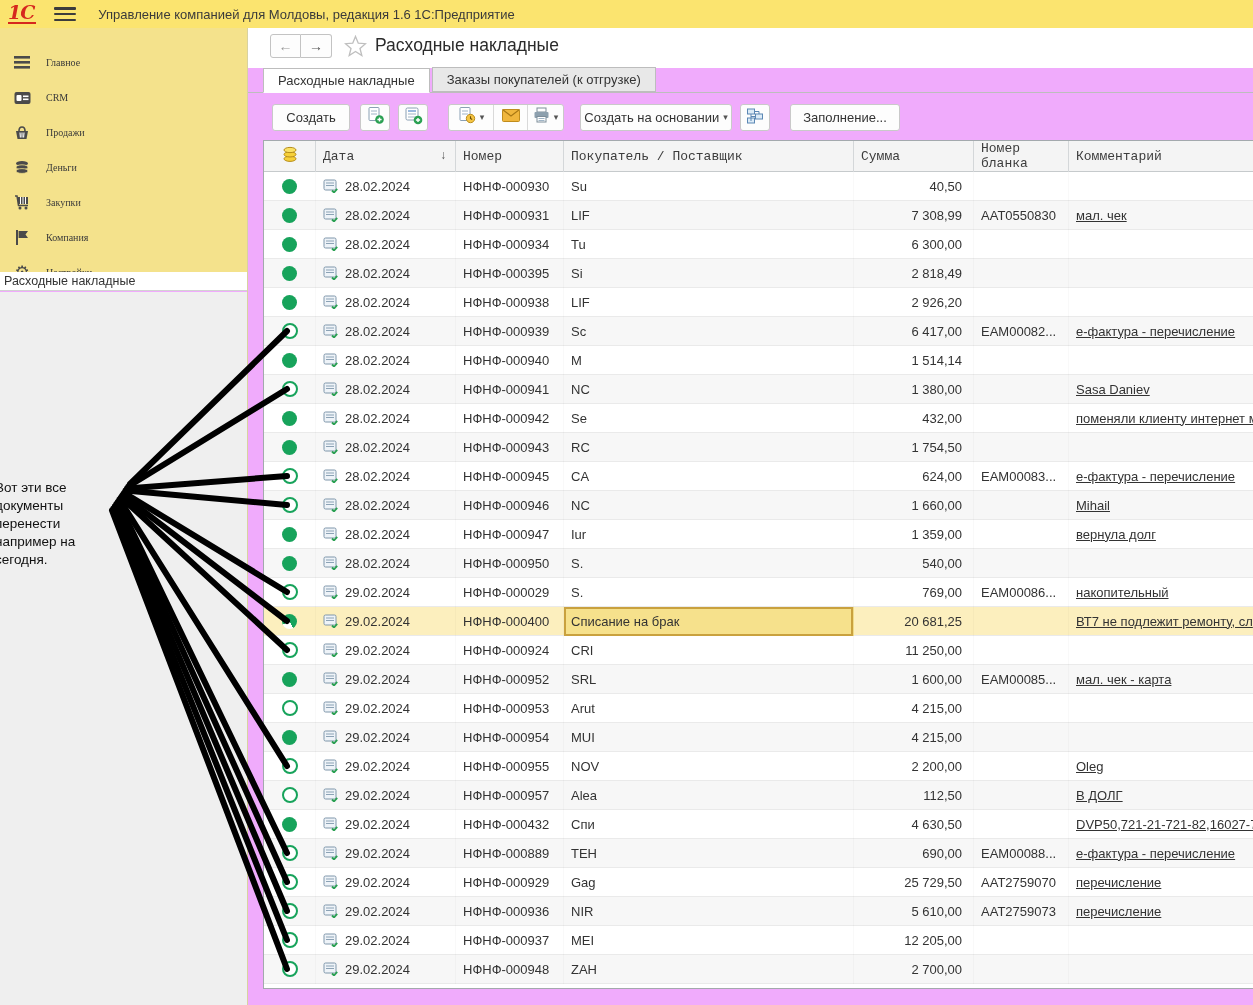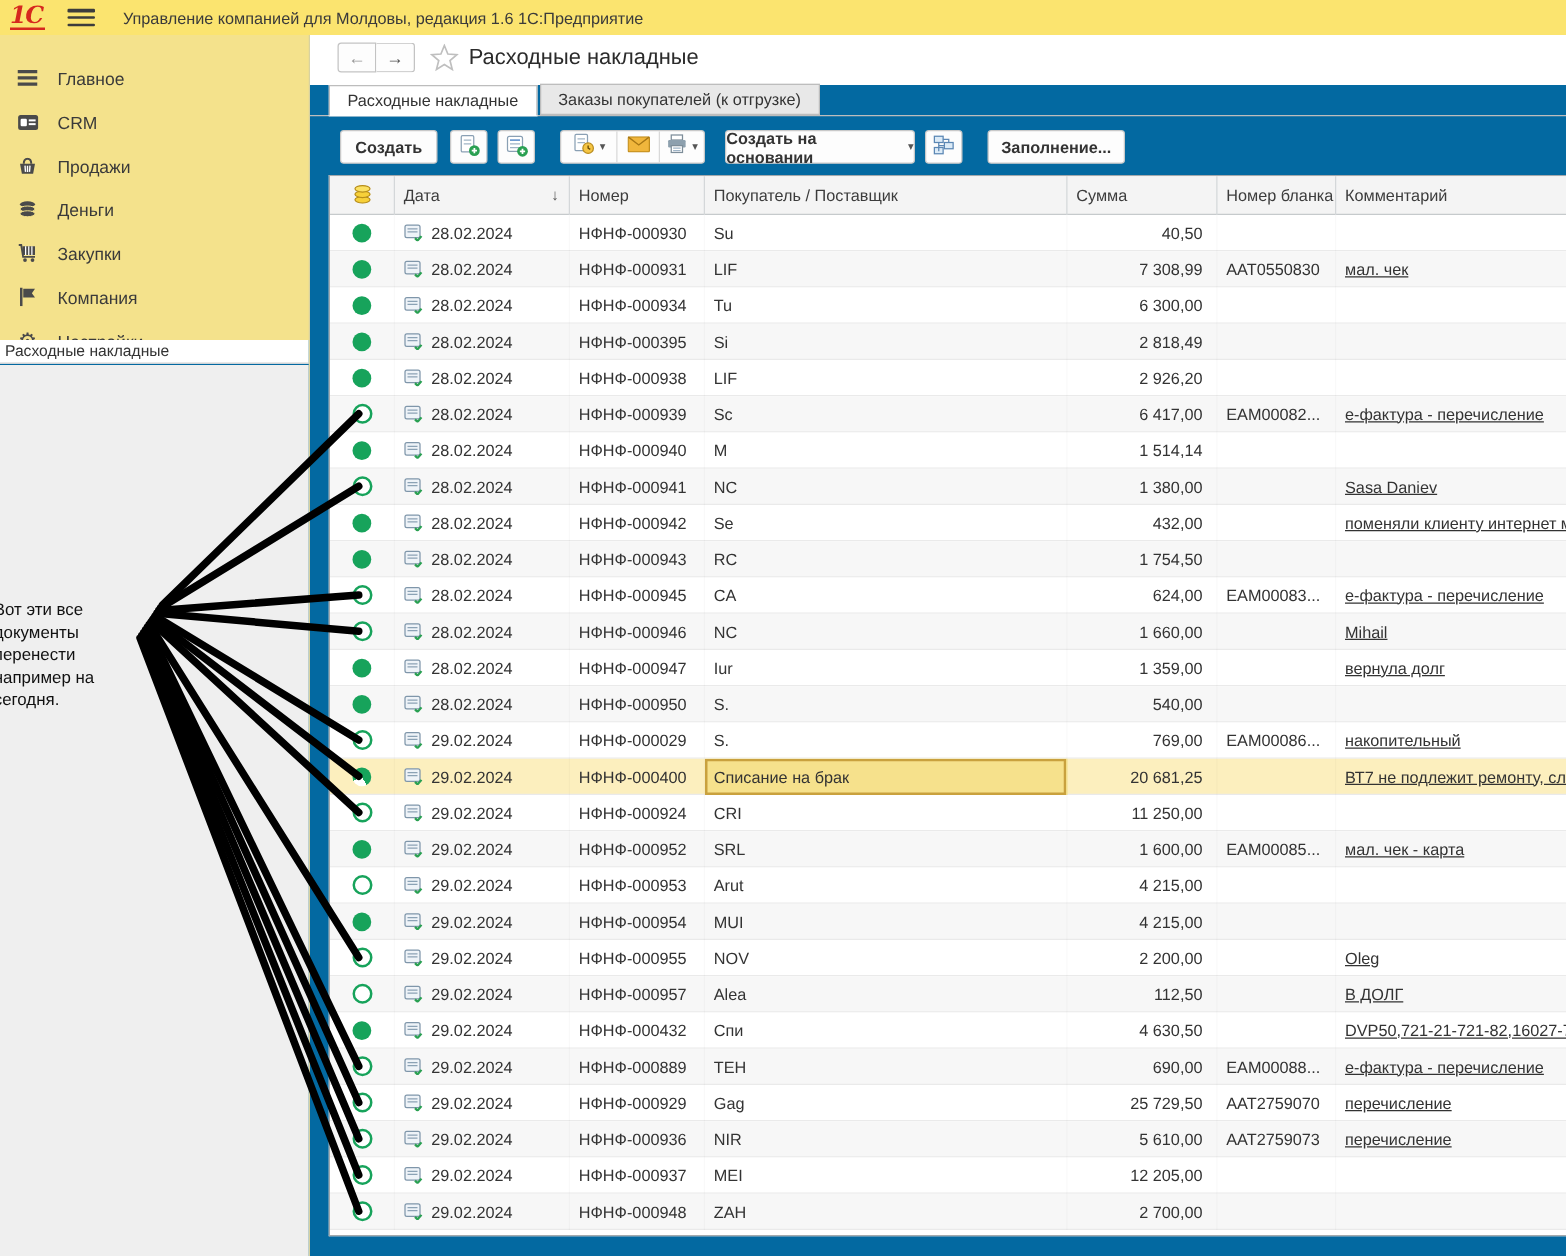--- a/index.html
+++ b/index.html
@@ -1,31 +1,31 @@
 <!DOCTYPE html>
 <html><head>
 <meta charset="utf-8">
 <style>
   * { box-sizing: border-box; margin: 0; padding: 0; }
   html,body { width:1253px; height:1005px; }
   body { font-family: "Liberation Sans", "DejaVu Sans", sans-serif; background:#fff; }
-  #app { position:relative; width:1253px; height:1005px; overflow:hidden; background:#0369a1; }
+  #app { position:relative; width:1253px; height:1005px; overflow:hidden; background:#f0abfc; }
 
   
   .titlebar { position:absolute; left:0; top:0; width:1253px; height:28px; background:#fbe46f; display:flex; align-items:center; }
   .logo1c { font-family:"DejaVu Serif", serif; font-style:italic; font-weight:bold; color:#d6281e; font-size:19px; margin-left:8px; letter-spacing:-1px; border-bottom:2px solid #d6281e; line-height:17px; padding:0 2px 1px 0; }
   .hamb { width:22px; height:14px; margin-left:18px; display:flex; flex-direction:column; justify-content:space-between; cursor:pointer; }
   .hamb i { display:block; height:2.5px; background:#3c3c3c; border-radius:1px; }
   .titlebar .wtitle { margin-left:22px; font-size:13px; color:#3a3a3a; }
 
   
   .sidebar { position:absolute; left:0; top:28px; width:248px; height:244px; background:#f4e28c; padding-top:17px; }
   .sb-item { height:35px; display:flex; align-items:center; padding-left:11px; cursor:pointer; }
   .sb-item .ic { width:22px; height:18px; display:flex; align-items:center; justify-content:center; color:#4a4a4a; }
-  .sb-item .lbl { margin-left:13px; font-size:14px; color:#3a3a3a; }
+  .sb-item .lbl { margin-left:13px; font-size:10px; color:#3a3a3a;font-family:Liberation Serif, serif; }
   .gearchar { font-size:17px; line-height:17px; color:#4a4a4a; }
   .taskbar-item { position:absolute; left:0; top:272px; width:247px; height:19px; background:#fff; border-bottom:1px solid #d2d2d2; font-size:12.5px; color:#333; padding-left:4px; display:flex; align-items:center; cursor:pointer; }
   .left-gray { position:absolute; left:0; top:292px; width:247px; height:713px; background:#efefef; }
   .v-divider { position:absolute; left:247px; top:28px; width:1px; height:977px; background:#d8d2a0; }
 
   
   .navrow { position:absolute; left:248px; top:28px; width:1005px; height:40px; background:#fff; }
   .navbtns { position:absolute; left:22px; top:6px; display:flex; }
   .navbtn { width:31px; height:24px; border:1px solid #c3c3c3; background:#fdfdfd; display:flex; align-items:center; justify-content:center; font-size:14px; cursor:pointer; }
   .navbtn.back { border-radius:3px 0 0 3px; color:#999; }
@@ -33,36 +33,36 @@
   .star { position:absolute; left:96px; top:7px; cursor:pointer; }
   .pagetitle { position:absolute; left:127px; top:7px; font-size:17.5px; color:#2b2b2b; }
 
   
   .tabbar { position:absolute; left:248px; top:68px; width:1005px; height:25px; display:flex; align-items:flex-end; padding-left:15px; border-bottom:1px solid #bdbdbd; }
   .tab { height:25px; display:flex; align-items:center; padding:0 14px; font-size:13px; color:#333; border:1px solid #bdbdbd; cursor:pointer; }
   .tab.active { background:#fff; border-bottom:1px solid #fff; margin-bottom:-1px; z-index:2; }
   .tab.inactive { background:#e8e8e8; margin-left:2px;margin-top:40px; }
 
   
-  .toolbar { position:absolute; left:272px; top:103px; height:28px; display:flex; align-items:flex-end;font-weight:bold; }
+  .toolbar { position:absolute; left:272px; top:103px; height:28px; display:flex; align-items:center; }
   .btn { height:27px; border:1px solid #c9c9c9; border-radius:3px; background:#fdfdfd; font-size:13px; color:#333; display:flex; align-items:center; justify-content:center; cursor:pointer; }
   .btn-create { width:78px; }
   .btn-icon { width:30px; }
   .btn-group { display:flex; height:27px; border:1px solid #c9c9c9; border-radius:3px; background:#fdfdfd; overflow:hidden; }
   .grp-seg { display:flex; align-items:center; justify-content:center; cursor:pointer; }
   .grp-seg + .grp-seg { border-left:1px solid #d9d9d9; }
   .caret { font-size:9px; color:#555; margin-left:4px; }
   .btn-based { width:152px; margin-left:16px; }
   .btn-fill { width:110px; margin-left:20px; }
   .sp10{margin-left:10px}.sp8{margin-left:8px}.sp20{margin-left:20px}
 
   
   .grid { position:absolute; left:263px; top:140px; width:990px; height:849px; border-left:1px solid #a3a9ad; border-top:1px solid #a3a9ad; border-bottom:1px solid #a3a9ad; background:#fff; font-size:13px; color:#333; }
   .thead { display:flex; height:31px; background:#f4f4f4; border-bottom:1px solid #c6cacc; align-items:center; }
-  .th { height:31px; display:flex; align-items:center; padding-left:7px; border-right:1px solid #d4d7d9; color:#3c3c3c; cursor:pointer; }
+  .th { height:31px; display:flex; align-items:center; padding-left:7px; border-right:1px solid #d4d7d9; color:#3c3c3c; cursor:pointer;font-family:Liberation Mono, monospace; }
   .t-status{width:52px; justify-content:center; padding-left:0;}
   .t-date{width:140px; justify-content:space-between; padding-right:8px;}
   .t-num{width:108px;}
   .t-buyer{width:290px;text-align:center;}
   .t-sum{width:120px;}
   .t-blank{width:95px;}
   .t-comment{flex:1; border-right:none;}
   .sort { font-size:12px; color:#555; }
 
   .tr { display:flex; height:29px; align-items:center; border-bottom:1px solid #eaeaea; background:#fff; }

